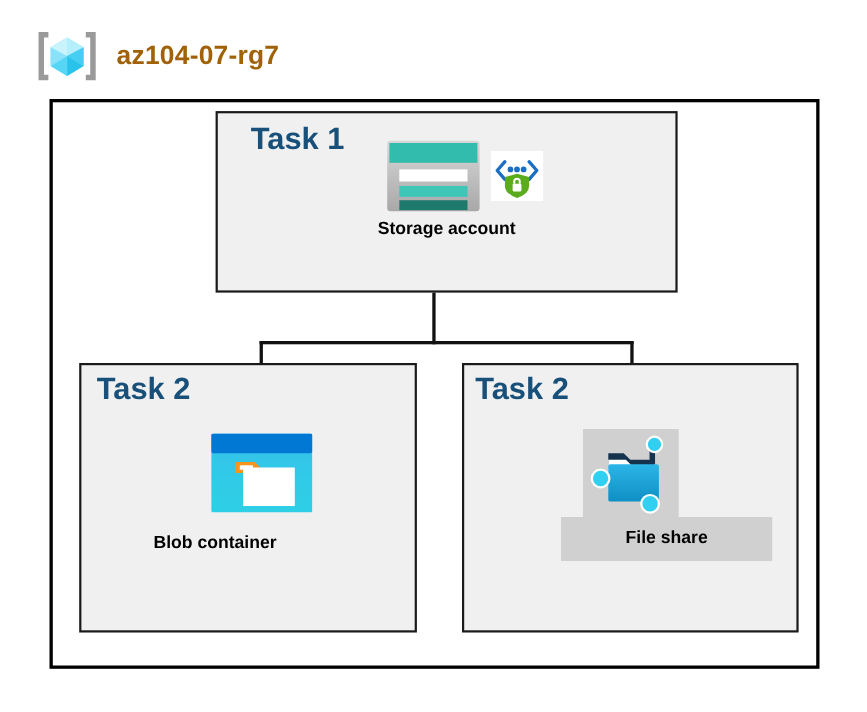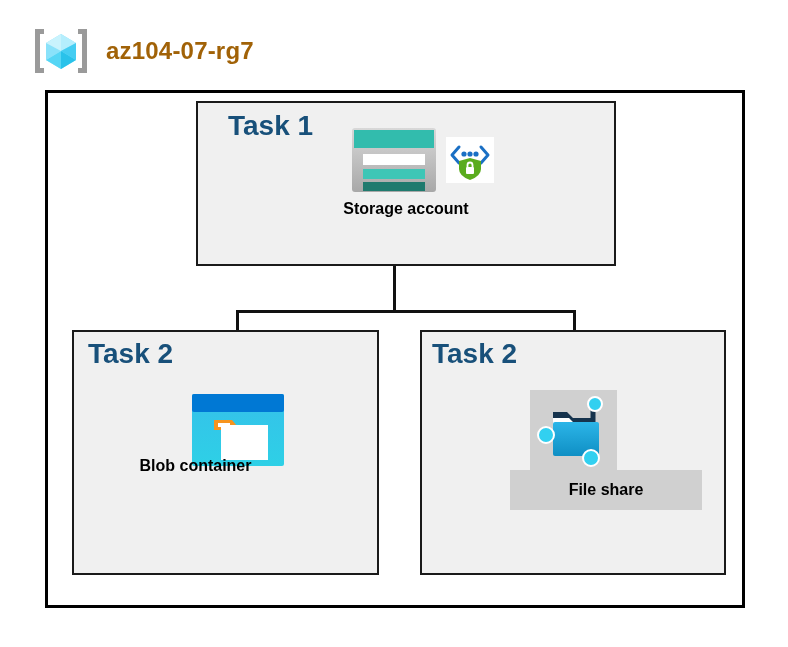--- a/index.html
+++ b/index.html
@@ -75,21 +75,21 @@
   
   .node-label {
     position: absolute;
     font-size: 16px;
     font-weight: bold;
     color: #000000;
     white-space: nowrap;
     text-align: center;
   }
   #storage-label { left: 196px; top: 200px; width: 420px; }
-  #blob-label    { left: 72px;  top: 457px; width: 247px; }
+  #blob-label    { left: 72px;  top: 485px; width: 247px; }
   #fileshare-label {
     left: 510px; top: 470px; width: 192px; height: 40px;
     line-height: 40px; background: #d0d0d0;
   }
 
   
   .icon-wrap { position: absolute; }
   #storage-icon-wrap  { left: 350px; top: 126px; width: 88px; height: 68px; }
   #secure-icon-wrap   { left: 446px; top: 137px; width: 48px; height: 46px; }
   #blob-icon-wrap     { left: 192px; top: 394px; width: 92px; height: 72px; }

